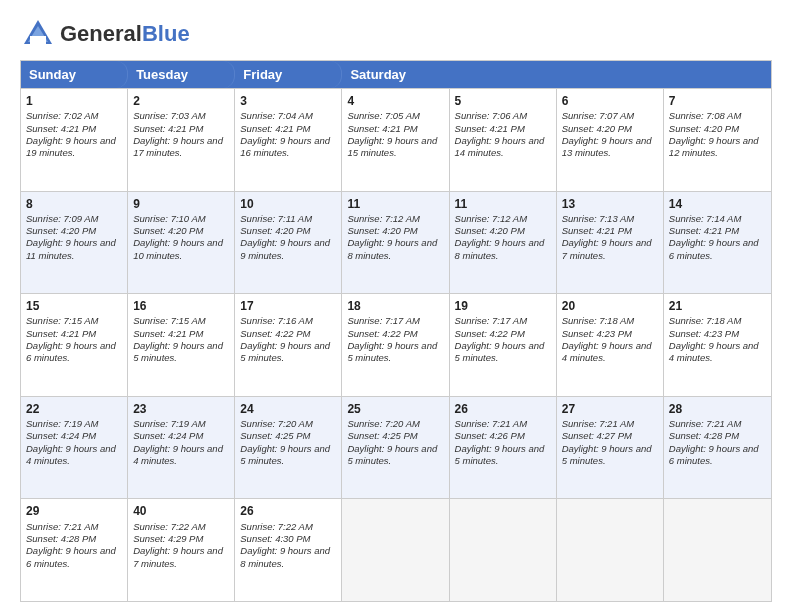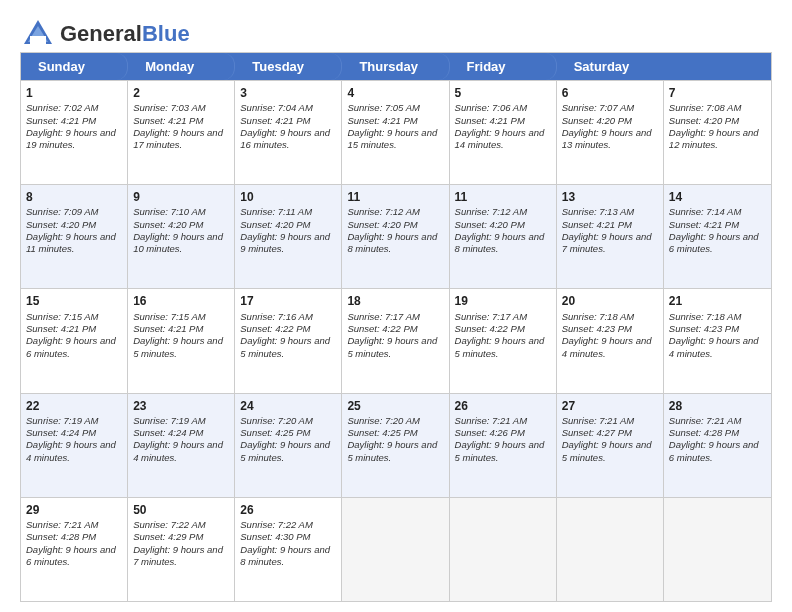--- a/index.html
+++ b/index.html
@@ -14,20 +14,21 @@
       width: 792px;
       height: 612px;
       padding: 16px 20px 10px 20px;
       display: flex;
       flex-direction: column;
     }
     .header {
       display: flex;
       justify-content: space-between;
       align-items: center;
+      margin-bottom: 8px;
     }
     .logo {
       display: flex;
       flex-direction: column;
       align-items: flex-start;
     }
     .title-section {
       text-align: right;
     }
     .month-title {
@@ -48,21 +49,21 @@
     }
     .cal-header {
       display: grid;
       grid-template-columns: repeat(7, 1fr);
       background: #4472c4;
     }
     .cal-header-cell {
       color: #fff;
       font-weight: bold;
       font-size: 13px;
-      padding: 6px 17px;
+      padding: 6px 8px;
       text-align: left;
       border-right: 1px solid #5580cc;
       border-radius: 12px;
     }
     .cal-header-cell:last-child { border-right: none; }
     .cal-body {
       flex: 1;
       display: flex;
       flex-direction: column;
     }
@@ -124,23 +125,21 @@
     </div>
     <div class="title-section">
       <div class="month-title"></div>
       <div class="location"></div>
     </div>
   </div>
 
   <div class="calendar">
     <div class="cal-header">
       <div class="cal-header-cell">Sunday</div>
-      <div class="cal-header-cell">Monday</div>
       <div class="cal-header-cell">Tuesday</div>
-      <div class="cal-header-cell">Thursday</div>
       <div class="cal-header-cell">Friday</div>
       <div class="cal-header-cell">Saturday</div>
     </div>
     <div class="cal-body" id="cal-body">
     <div class="cal-row">
           <div class="cal-cell">
         <span class="day-num">1</span>
         <div class="cal-cell-text">
           Sunrise: 7:02 AM<br>
           Sunset: 4:21 PM<br>
@@ -373,21 +372,21 @@
         <div class="cal-row">
           <div class="cal-cell">
         <span class="day-num">29</span>
         <div class="cal-cell-text">
           Sunrise: 7:21 AM<br>
           Sunset: 4:28 PM<br>
           Daylight: 9 hours and 6 minutes.
         </div>
       </div>
           <div class="cal-cell">
-        <span class="day-num">50</span>
+        <span class="day-num">40</span>
         <div class="cal-cell-text">
           Sunrise: 7:22 AM<br>
           Sunset: 4:29 PM<br>
           Daylight: 9 hours and 7 minutes.
         </div>
       </div>
           <div class="cal-cell">
         <span class="day-num">26</span>
         <div class="cal-cell-text">
           Sunrise: 7:22 AM<br>

